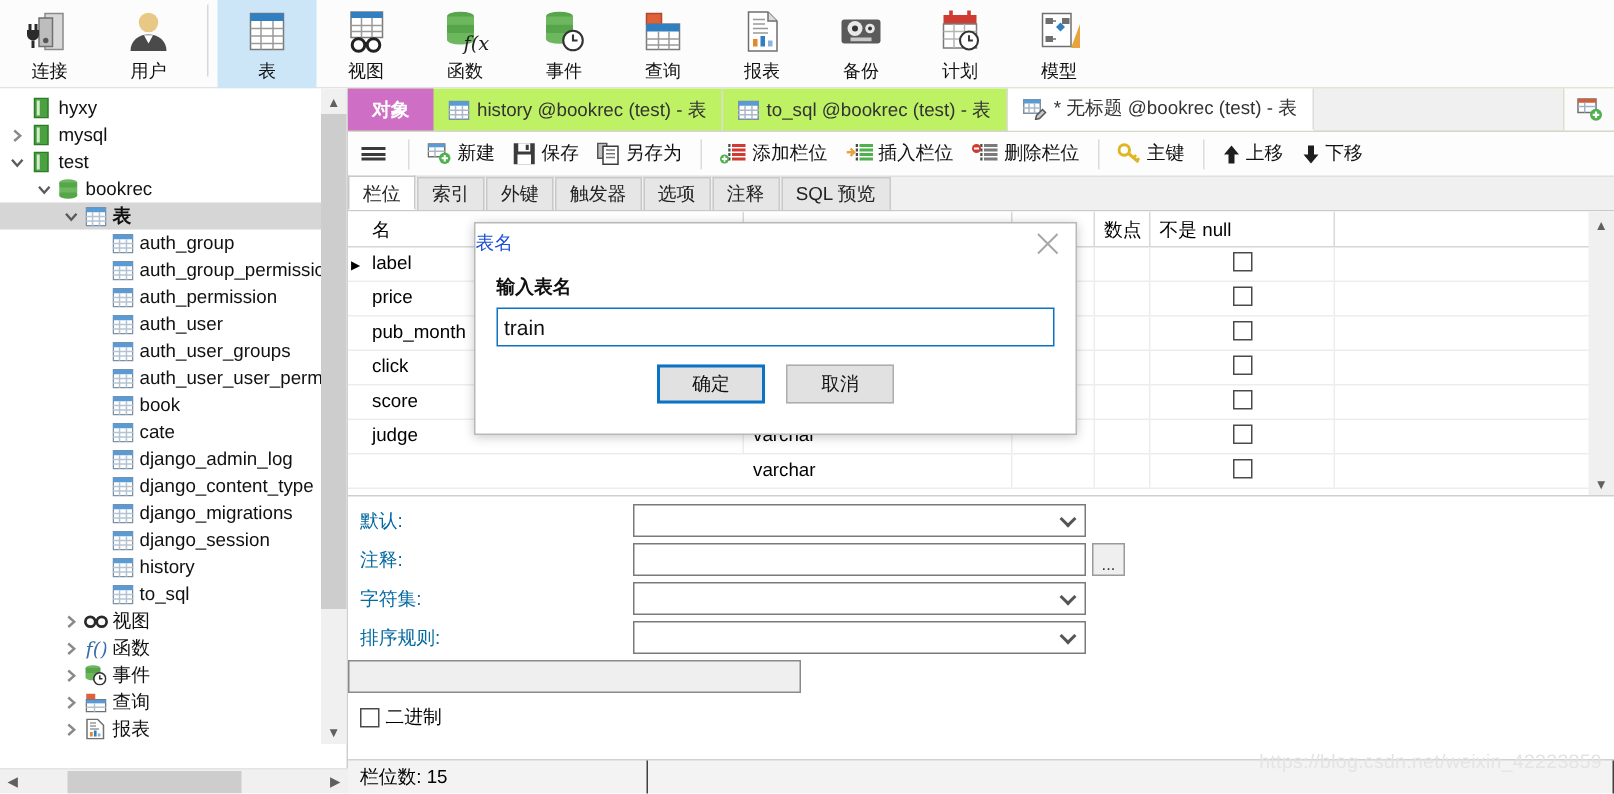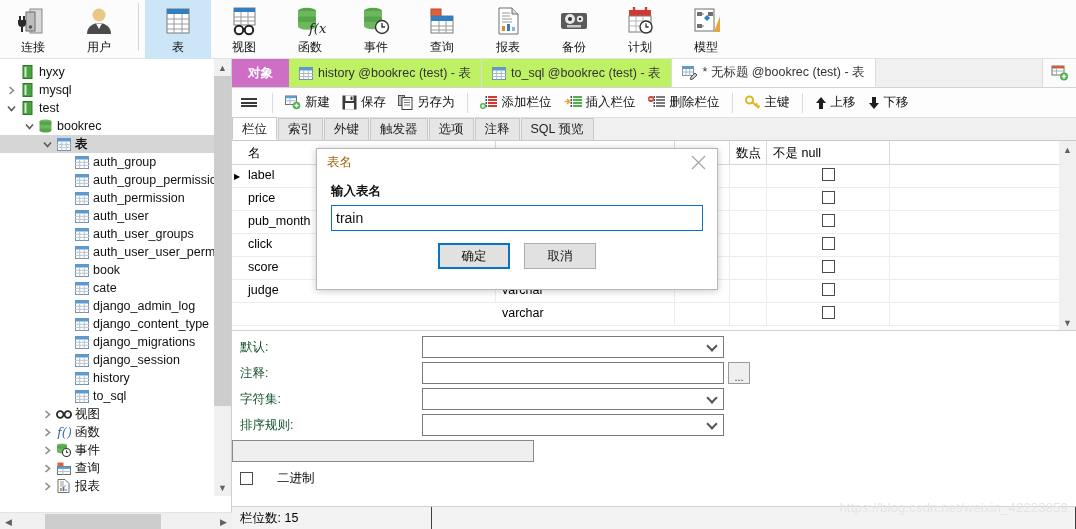--- a/index.html
+++ b/index.html
@@ -105,46 +105,46 @@
   .gh { border-right:1px solid #d9d9d9; font-size:12.5px; padding:4px 6px; white-space:nowrap; overflow:hidden; }
   .grow { display:flex; height:23px; border-bottom:1px solid #ededed; }
   .gc { border-right:1px solid #ededed; font-size:12.5px; padding:3px 6px; white-space:nowrap; overflow:hidden; }
   .gmark { width:10px; flex:0 0 10px; display:flex; align-items:center; justify-content:center;
            font-size:8px; color:#000; }
   .chk { width:13px; height:13px; border:1px solid #4a4a4a; background:#fff; display:inline-block; }
 
   
   .props { position:absolute; left:0; top:273px; width:844px; height:180px; background:#fff; }
   .prow { position:absolute; left:0; height:26px; display:flex; align-items:center; }
-  .plbl { width:190px; padding-left:8px; font-size:12.5px; color:#14532d; }
+  .plbl { width:190px; padding-left:8px; font-size:12.5px; color:#0369a1; }
   .pfield { height:22px; border:1px solid #7a7a7a; background:#fff; position:relative; }
   .pfield.ro { background:#efefef; border:1px solid #8a8a8a; }
   .pcaret { position:absolute; right:7px; top:5px; width:8px; height:8px;
             border-right:2px solid #555; border-bottom:2px solid #555;
             transform:rotate(45deg); }
   .pdots { width:22px; height:22px; border:1px solid #9a9a9a; background:#efefef;
            display:flex; align-items:flex-end; justify-content:center; font-size:11px; color:#333;
            line-height:12px; }
-  .cbrow { position:absolute; left:8px; display:flex; align-items:center; font-size:12.5px;gap:20px; }
+  .cbrow { position:absolute; left:8px; display:flex; align-items:center; font-size:12.5px; }
   .cbrow .chk { margin-right:4px; }
 
   
   .status { position:absolute; left:0; bottom:0; width:844px; height:23px;
             background:#f3f3f3; border-top:1px solid #d2d2d2; display:flex; align-items:center; }
   .st-cell { padding:0 8px; font-size:12.5px; border-right:1px solid #404040; height:23px; line-height:22px; }
   .st-fill { flex:1; }
 
   .watermark { position:absolute; right:8px; bottom:14px; font-size:13px;
                color:#e4e4e4; letter-spacing:0.2px; white-space:nowrap; }
 
   
   .modal { position:absolute; left:316px; top:148px; width:402px; height:142px;
            background:#fff; border:1px solid #b8b8b8; box-shadow:0 1px 7px rgba(0,0,0,0.22); }
   .m-title { height:26px; display:flex; align-items:center;
-             padding-left:10px; font-size:12.5px; color:#a16207; }
+             font-size:12.5px; color:#1d4ed8; }
   .m-close { position:absolute; right:0; top:0; width:38px; height:26px;
              display:flex; align-items:center; justify-content:center; }
   .m-body { padding:8px 14px 0 14px; }
   .m-lbl { font-size:12.5px; font-weight:bold; color:#111; margin-bottom:5px; }
   .m-input { width:372px; height:26px; border:1px solid #0a73c4; background:#fff;
              font-size:14px; padding:2px 4px; color:#111; font-family:"Liberation Sans", sans-serif;
              outline:none; line-height:22px; }
   .m-btns { display:flex; justify-content:center; gap:14px; margin-top:12px; }
   .m-btn { width:72px; height:26px; font-size:12.5px; background:#e1e1e1;
            border:1px solid #adadad; color:#111; font-family:"Liberation Sans", sans-serif; }

